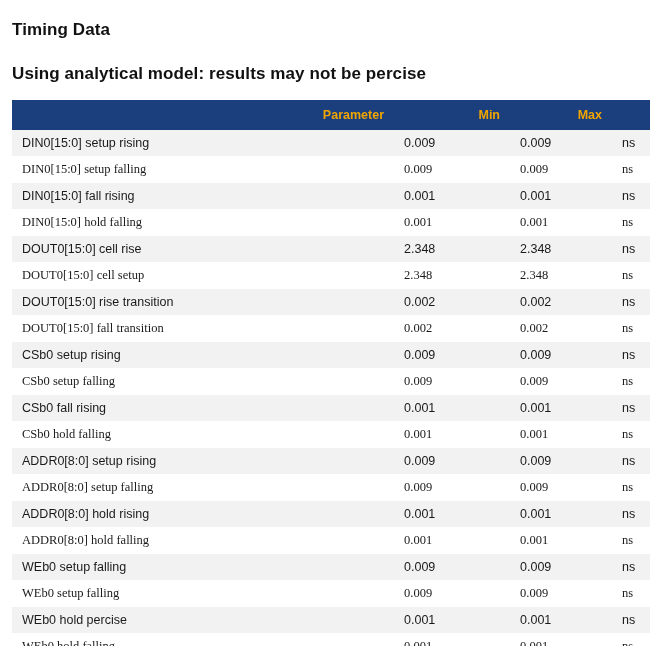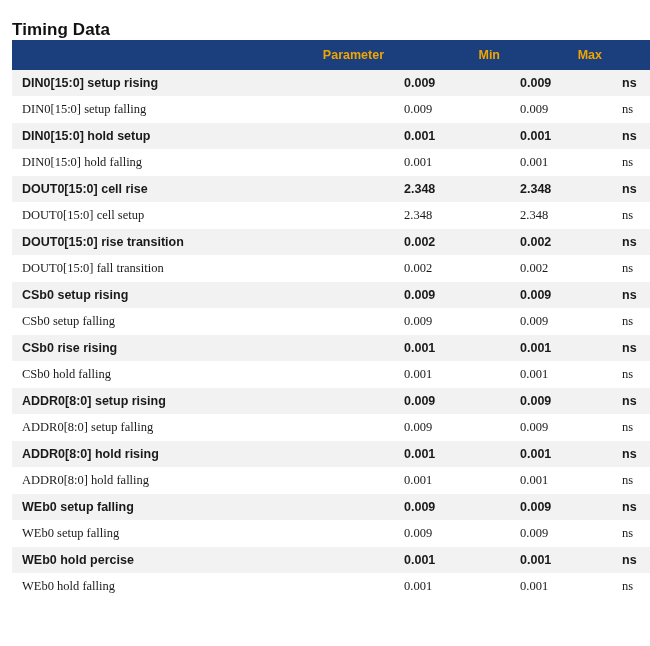--- a/index.html
+++ b/index.html
@@ -52,30 +52,31 @@
   table.timing thead th.c-max   { width: 82px; }
   table.timing thead th.c-units { width: 94px; }
   table.timing tbody td {
     font-size: 12.5px;
     color: #1a1a1a;
     padding: 6px 10px;
     height: 13px;
     white-space: nowrap;
     overflow: hidden;
   }
-  table.timing tbody tr.odd  td { background: #f2f2f2; font-weight: bold; }
+  table.timing tbody tr.odd  td { background: #f2f2f2; }
   table.timing tbody tr.even td { background: #ffffff; font-family: Liberation Serif, serif; }
 </style>
 </head>
 <body>
 
 <div class="page">
 
   <h1 class="title">Timing Data</h1>
 
+  <h2 class="subtitle">Using analytical model: results may not be percise</h2>
 
   <table class="timing">
     <thead>
       <tr>
         <th class="c-param">Parameter</th>
         <th class="c-min">Min</th>
         <th class="c-max">Max</th>
         <th class="c-units">Units</th>
       </tr>
     </thead>
@@ -86,21 +87,21 @@
           <td>0.009</td>
           <td>ns</td>
         </tr>
         <tr class="even">
           <td>DIN0[15:0] setup falling</td>
           <td>0.009</td>
           <td>0.009</td>
           <td>ns</td>
         </tr>
         <tr class="odd">
-          <td>DIN0[15:0] hold setup</td>
+          <td>DIN0[15:0] fall rising</td>
           <td>0.001</td>
           <td>0.001</td>
           <td>ns</td>
         </tr>
         <tr class="even">
           <td>DIN0[15:0] hold falling</td>
           <td>0.001</td>
           <td>0.001</td>
           <td>ns</td>
         </tr>
@@ -134,21 +135,21 @@
           <td>0.009</td>
           <td>ns</td>
         </tr>
         <tr class="even">
           <td>CSb0 setup falling</td>
           <td>0.009</td>
           <td>0.009</td>
           <td>ns</td>
         </tr>
         <tr class="odd">
-          <td>CSb0 rise rising</td>
+          <td>CSb0 fall rising</td>
           <td>0.001</td>
           <td>0.001</td>
           <td>ns</td>
         </tr>
         <tr class="even">
           <td>CSb0 hold falling</td>
           <td>0.001</td>
           <td>0.001</td>
           <td>ns</td>
         </tr>

